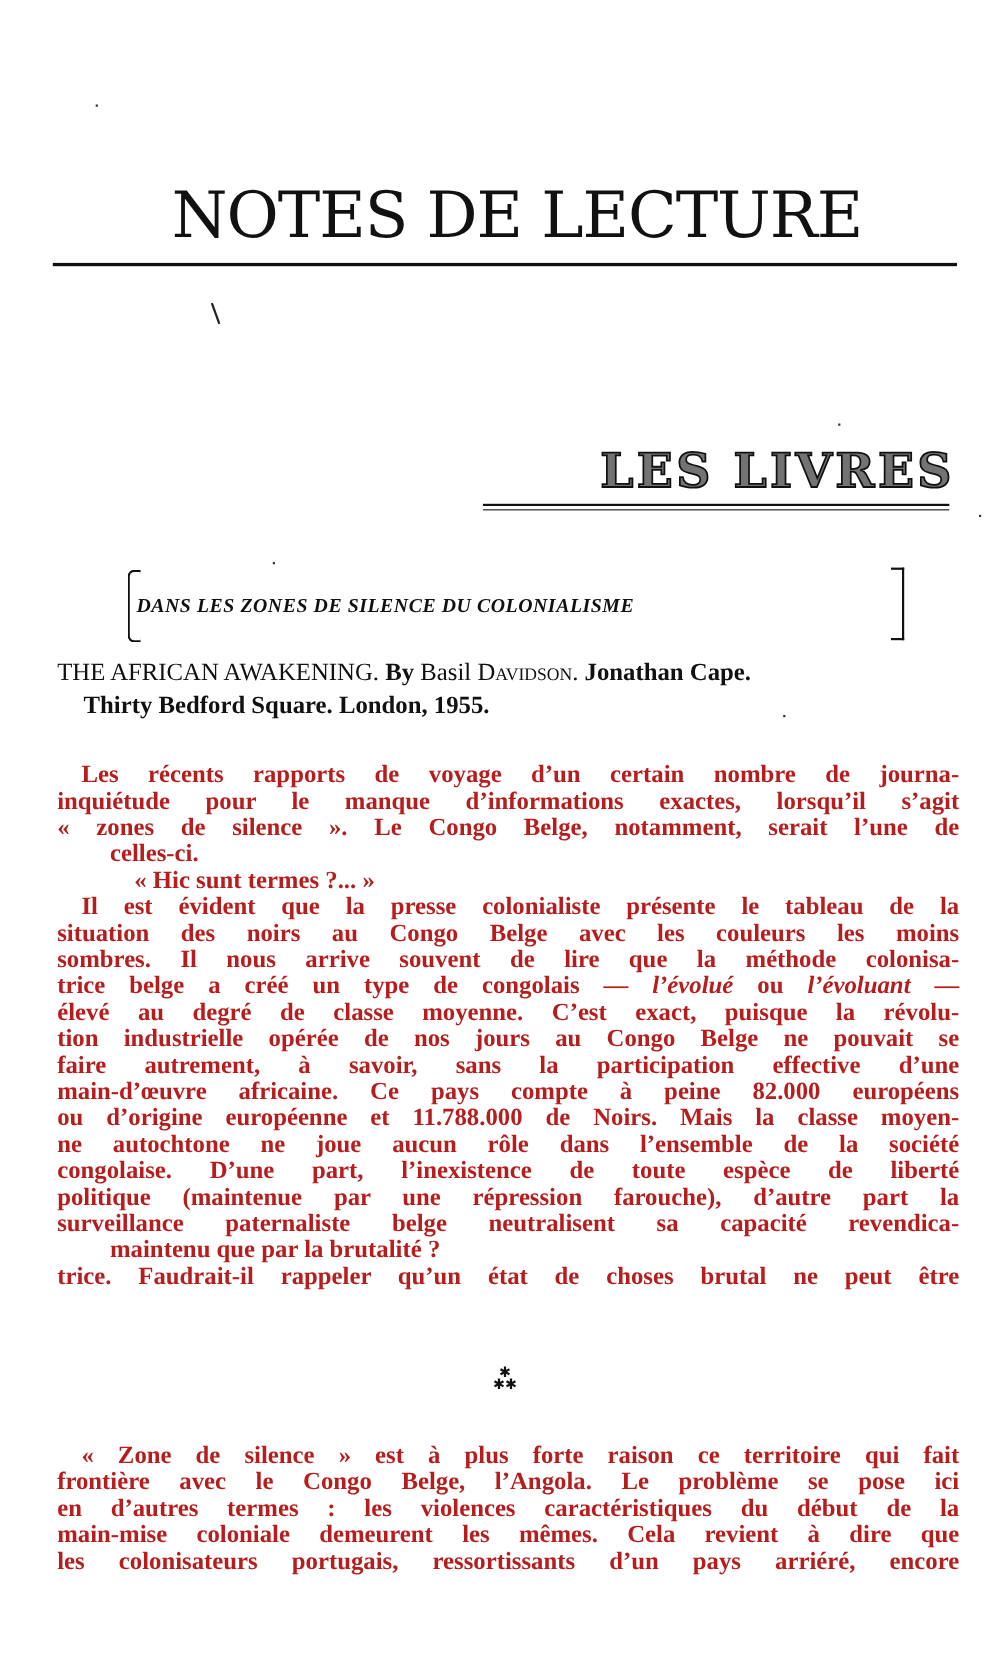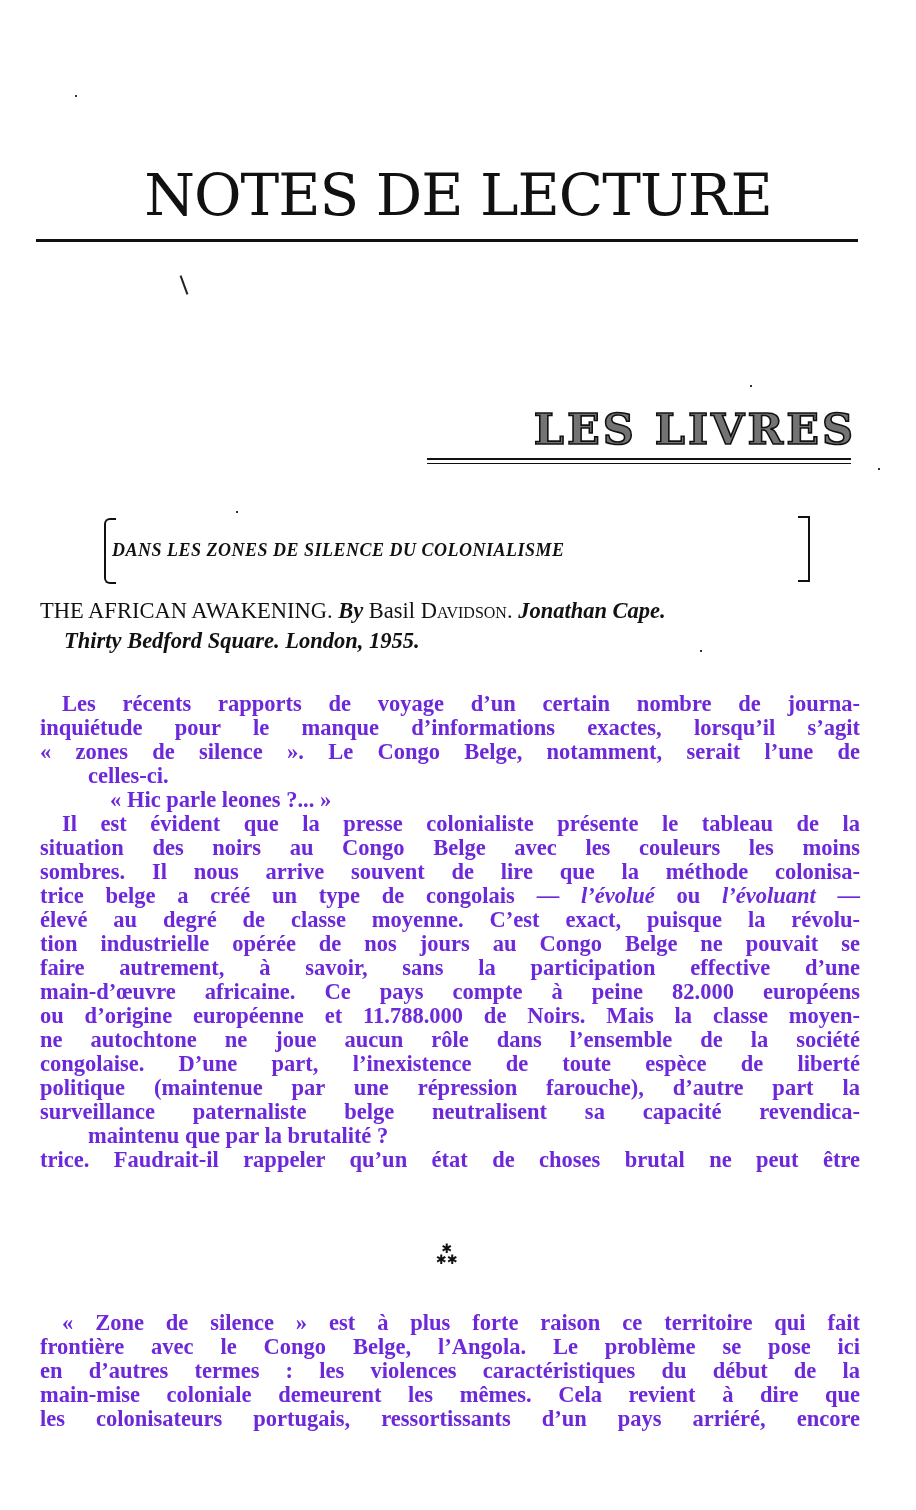--- a/index.html
+++ b/index.html
@@ -1,17 +1,17 @@
 <!DOCTYPE html>
 <html><head>
   <meta charset="utf-8">
   <style>
     html, body { margin: 0; padding: 0; background: #ffffff; }
     body { width: 916px; height: 1510px; position: relative; overflow: hidden; color: #111; }
-    .page { position: absolute; left: 0; top: 0; width: 784px; height: 1510px; }
+    .page { position: absolute; left: 12px; top: 0; width: 784px; height: 1510px; }
 
     .section-title {
       position: absolute; left: 0; top: 160px; width: 916px; text-align: center;
       font-family: "DejaVu Serif", serif; font-size: 58px; letter-spacing: -1px; line-height: 70px;
       font-weight: normal; color: #111;
     }
     .rule-main { position: absolute; left: 36px; top: 239px; width: 822px; height: 3px; background: #111; }
     .stray-mark { position: absolute; left: 183px; top: 275px; width: 2px; height: 20px; background: #222; transform: rotate(-20deg); }
 
     .subsection-title {
@@ -31,25 +31,25 @@
     }
     .bracket-left { position: absolute; left: 104px; top: 518px; width: 10px; height: 62px;
       border-left: 2px solid #111; border-top: 2px solid #111; border-bottom: 2px solid #111; border-radius: 6px 0 0 6px; }
     .bracket-right { position: absolute; left: 798px; top: 516px; width: 10px; height: 62px;
       border-right: 2px solid #111; border-top: 2px solid #111; border-bottom: 2px solid #111; }
 
     .biblio { position: absolute; left: 40px; top: 596px; width: 820px;
       font-family: "Liberation Serif", serif; font-size: 22.5px; line-height: 30px; }
     .biblio .line { white-space: nowrap; }
     .biblio .line2 { padding-left: 24px; }
-    .it { font-style: italic; font-weight: bold; }
+    .it { font-weight: bold; }
     .sc { font-variant: small-caps; margin-top: 20px; }
 
     .body-text { position: absolute; left: 40px; width: 820px;
-      font-family: "Liberation Serif", serif; font-size: 22.5px; line-height: 24px; font-weight: bold; color: #6d28d9; }
+      font-family: "Liberation Serif", serif; font-size: 22.5px; line-height: 24px; font-weight: bold; color: #b91c1c; }
     .body-text .ln { display: block; text-align: justify; text-align-last: justify; height: 24px; white-space: nowrap; overflow: visible; }
     .body-text .ln.last { text-align-last: left; margin-left: 48px; }
     .body-text .ln.indent { padding-left: 22px; }
     .ln-inner { display: inline-block; width: 100%; text-align: justify; text-align-last: justify; white-space: normal; }
     .ln.last .ln-inner { text-align-last: left; }
 
     .p1 { top: 692px; }
     .p2 { top: 1311px; }
 
     .asterism { position: absolute; left: 432px; top: 1243px; width: 30px; height: 30px;
@@ -83,21 +83,21 @@
     </div>
     <div class="line line2 it">Thirty Bedford Square. London, 1955.</div>
   </div>
 
   <div class="body-text p1">
     <span class="ln indent"><span class="ln-inner">Les récents rapports de voyage d’un certain nombre de journa-</span></span>
     <span class="ln"><span class="ln-inner">inquiétude pour le manque d’informations exactes, lorsqu’il s’agit</span></span>
     <span class="ln"><span class="ln-inner">« zones de silence ». Le Congo Belge, notamment, serait l’une de</span></span>
     <span class="ln last"><span class="ln-inner">celles-ci.</span></span>
 
-    <span class="ln indent last"><span class="ln-inner">« Hic parle leones ?... »</span></span>
+    <span class="ln indent last"><span class="ln-inner">« Hic sunt termes ?... »</span></span>
 
     <span class="ln indent"><span class="ln-inner">Il est évident que la presse colonialiste présente le tableau de la</span></span>
     <span class="ln"><span class="ln-inner">situation des noirs au Congo Belge avec les couleurs les moins</span></span>
     <span class="ln"><span class="ln-inner">sombres. Il nous arrive souvent de lire que la méthode colonisa-</span></span>
     <span class="ln">
       <span class="ln-inner">
         <span>trice belge a créé un type de congolais —</span>
         <span style="font-style:italic;">l’évolué</span>
         <span>ou</span>
         <span style="font-style:italic;">l’évoluant</span>

